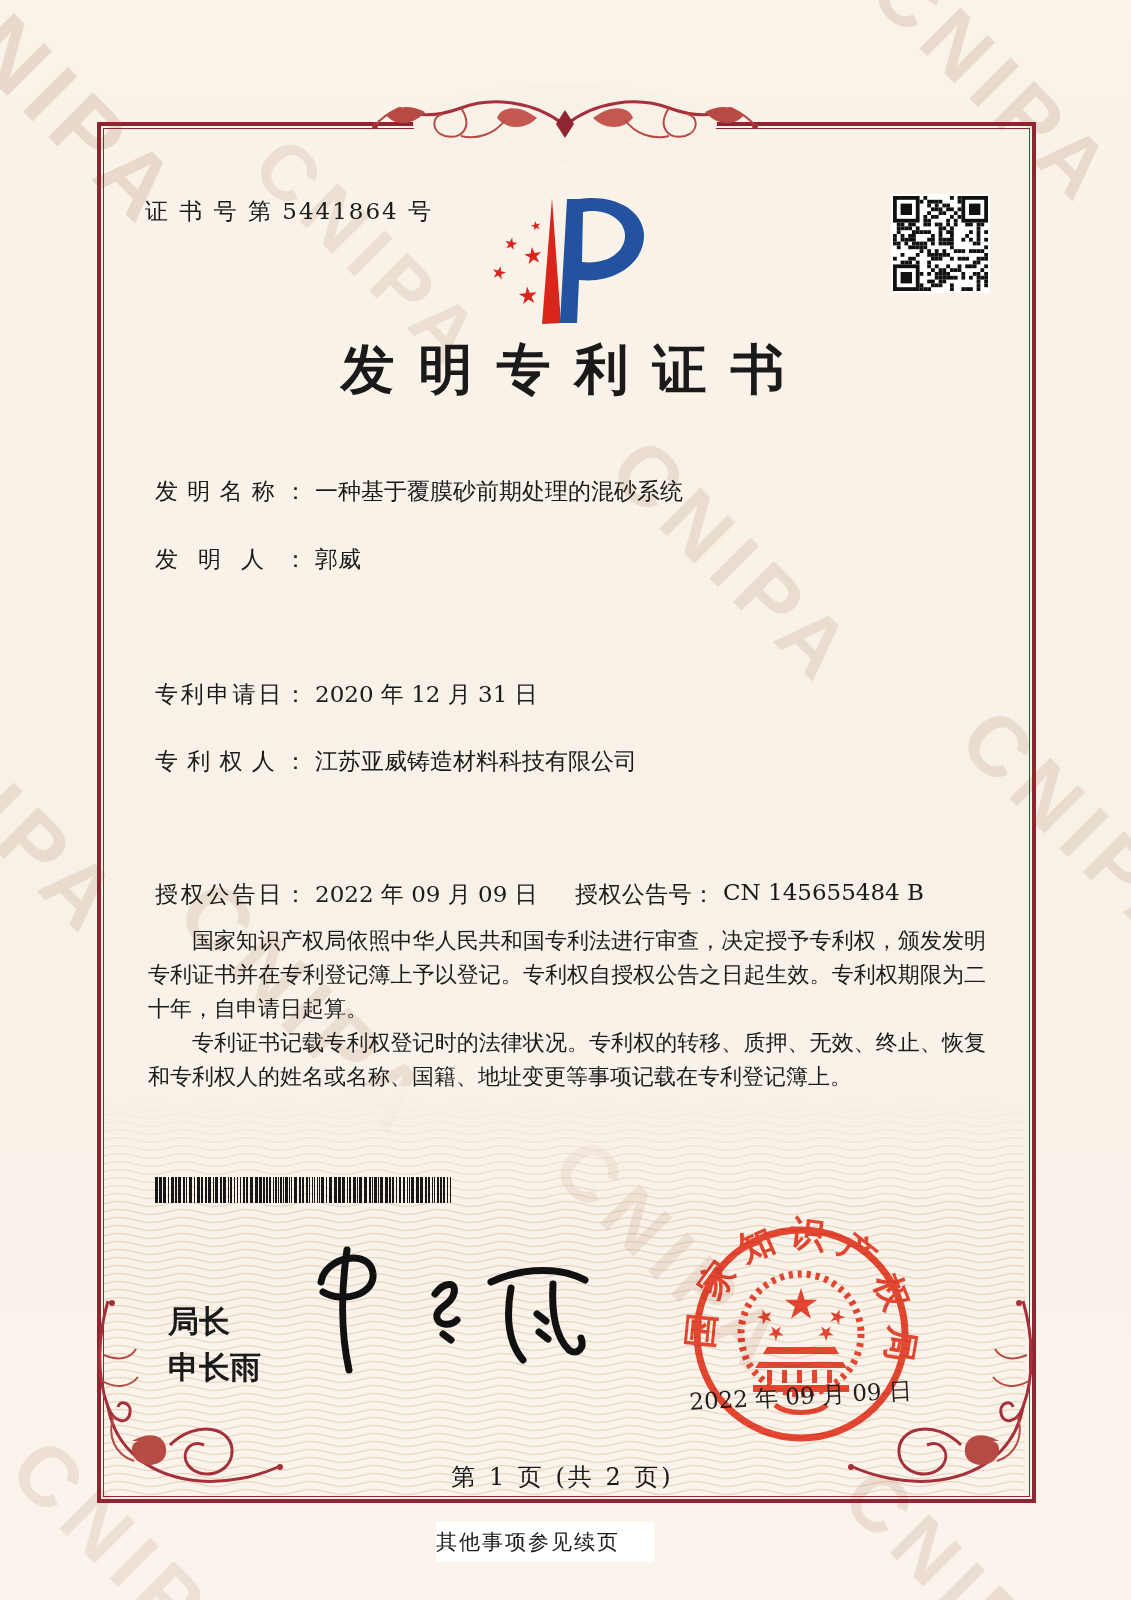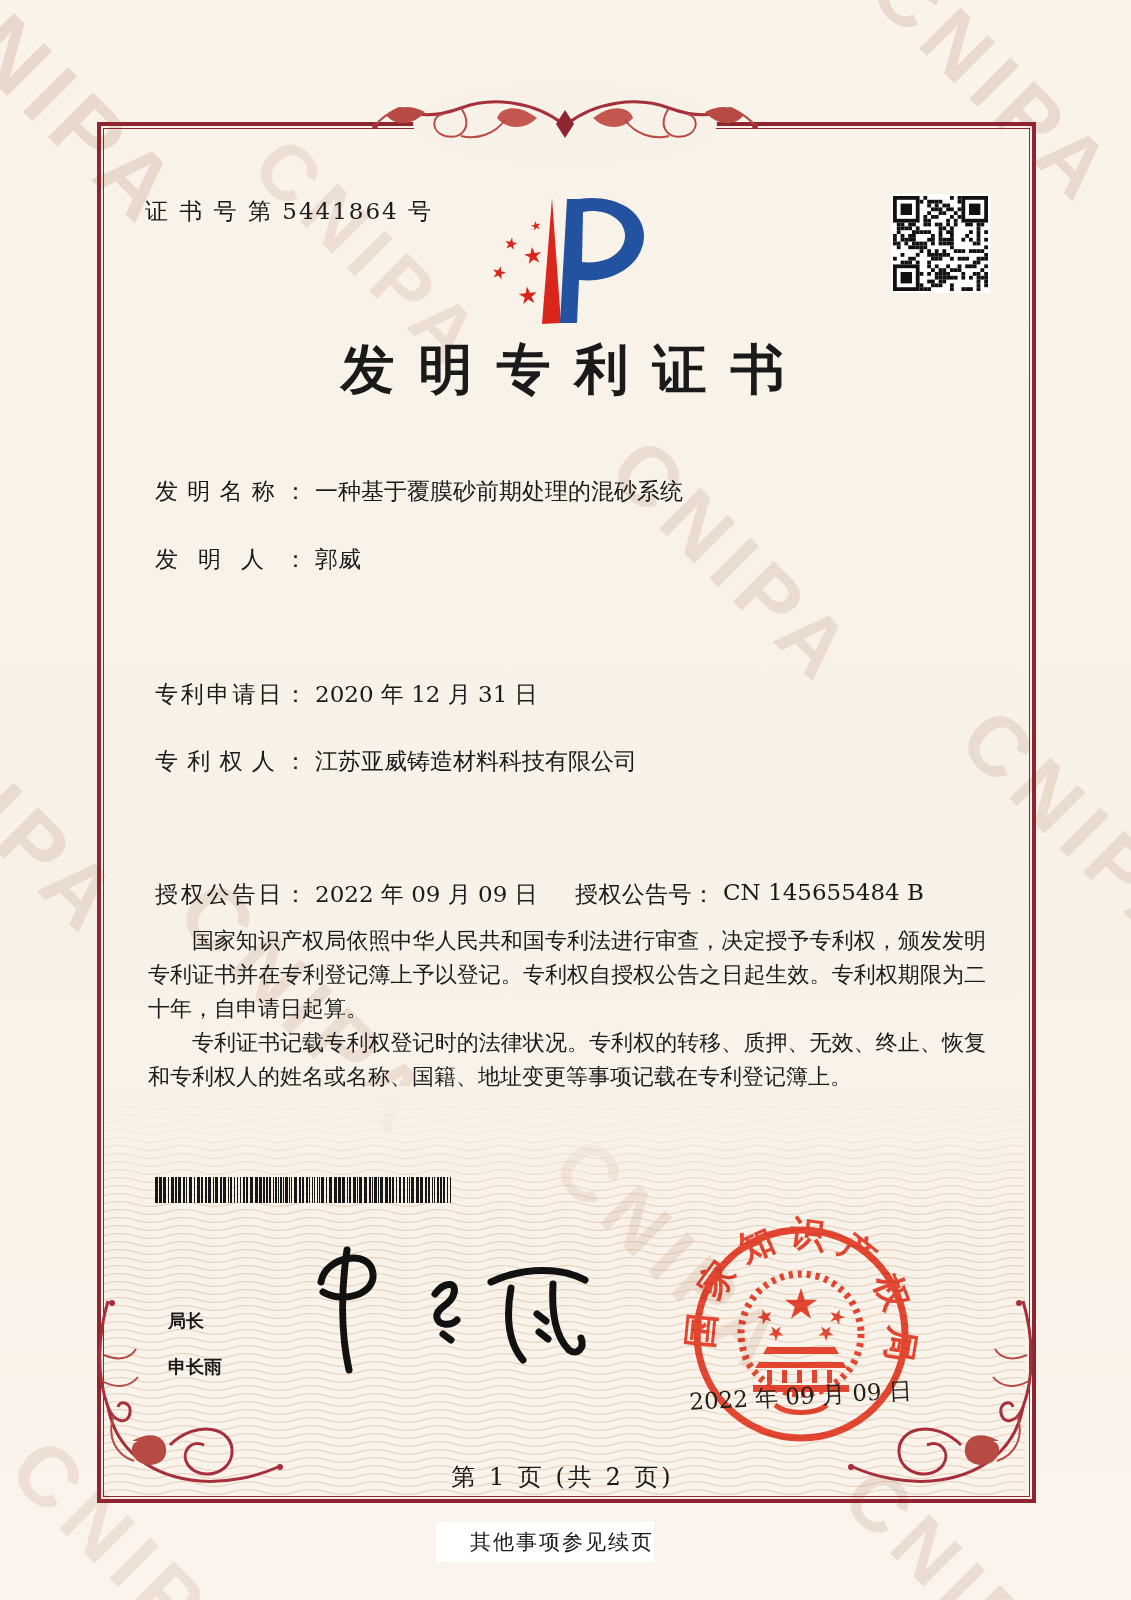--- a/index.html
+++ b/index.html
@@ -30,28 +30,28 @@
   .flabel{display:inline-block;width:152px;text-align:justify;text-align-last:justify;vertical-align:top;}
   .fvalue{margin-left:8px;}
   .pair2{position:absolute;left:420px;top:0;}
   .pair2 .flabel{width:140px;}
   
   .paras{position:absolute;left:148px;top:924px;width:838px;z-index:6;}
   .paras p{margin:0;font-size:22px;line-height:34px;text-indent:2em;text-align:justify;color:#1c1c1c;}
   
   #barcode{position:absolute;left:155px;top:1177px;z-index:6;}
   .officer{position:absolute;left:168px;top:1298px;z-index:6;
-           font-family:"DejaVu Sans","Liberation Sans",sans-serif;font-weight:bold;font-size:18px;line-height:46px;}
+           font-family:"DejaVu Sans","Liberation Sans",sans-serif;font-weight:bold;font-size:31px;line-height:46px;}
   .sig{position:absolute;left:285px;top:1230px;z-index:6;}
   .sig path{fill:none;stroke:#111;stroke-width:7;stroke-linecap:round;}
   .seal{position:absolute;left:655px;top:1189px;z-index:8;mix-blend-mode:multiply;opacity:.95;}
   .footer{position:absolute;left:97px;top:1461px;width:931px;text-align:center;font-size:24px;
           letter-spacing:3px;z-index:6;}
   .note{position:absolute;left:436px;top:1522px;width:218px;height:40px;background:#ffffff;
-        text-align:right;line-height:40px;font-size:21px;letter-spacing:2px;z-index:6;}
+        text-align:left;line-height:40px;font-size:21px;letter-spacing:2px;z-index:6;}
   
   .topOrn{position:absolute;left:370px;top:74px;z-index:5;}
   .cornL{position:absolute;left:78px;top:1295px;z-index:5;}
   .cornR{position:absolute;left:843px;top:1295px;z-index:5;transform:scaleX(-1);}
   .orn-stroke{fill:none;stroke:#a5303a;stroke-width:3;}
   .orn-thin{fill:none;stroke:#b84a44;stroke-width:2;}
   svg{display:block;}
 </style>
 </head>
 <body>

